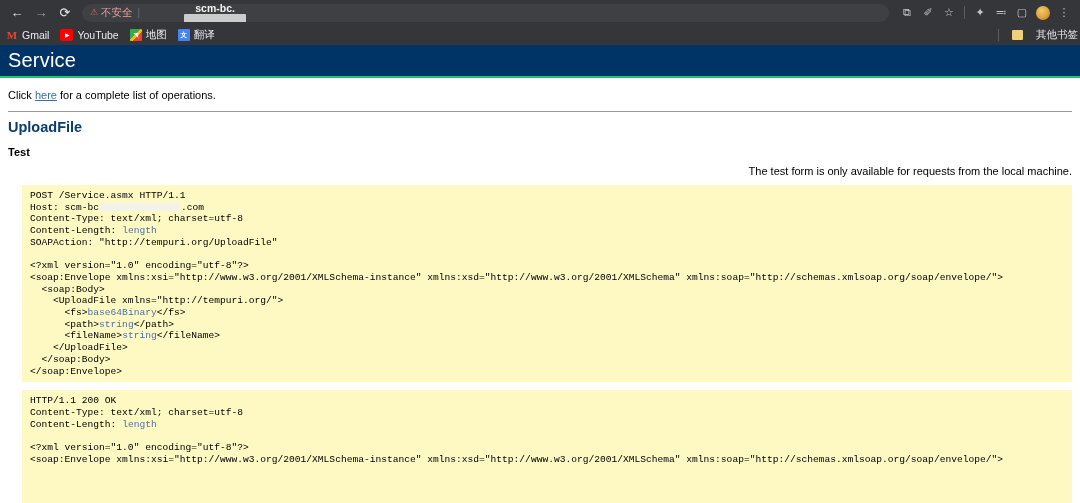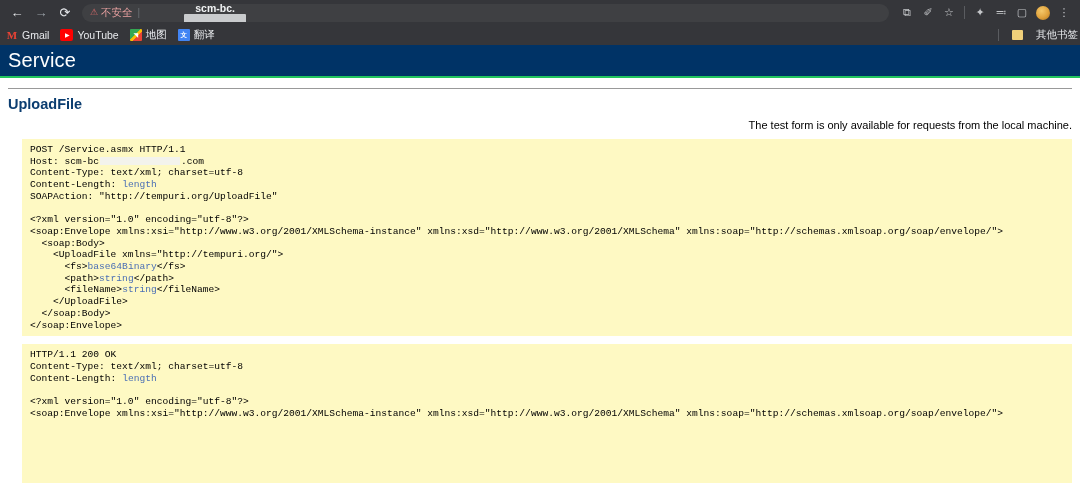--- a/index.html
+++ b/index.html
@@ -348,25 +348,27 @@
 </div>
 
 <div class="page">
 
   <div class="svc-titlebar">
     <span class="svc-title">Service</span>
   </div>
 
   <div class="content">
 
+    <p class="intro"><span>Click </span><a href="#">here</a><span> for a complete list of operations.</span></p>
 
     <hr class="hr-line">
 
     <div class="op-name">UploadFile</div>
 
+    <h3 class="sec">Test</h3>
     <p class="sec-body">The test form is only available for requests from the local machine.</p>
 
 
     <div class="codewrap">
 
       <pre class="codeblock"><span>POST /Service.asmx HTTP/1.1</span>
 <span>Host: scm-bc</span><span class="host-redact"></span><span>.com</span>
 <span>Content-Type: text/xml; charset=utf-8</span>
 <span>Content-Length: </span><span class="ph">length</span>
 <span>SOAPAction: "http://tempuri.org/UploadFile"</span>

